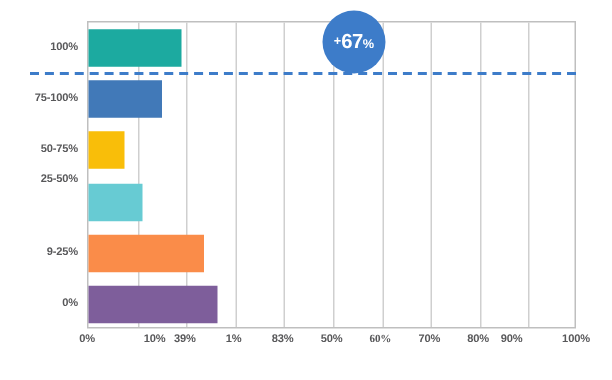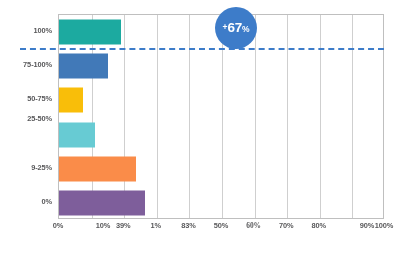--- a/index.html
+++ b/index.html
@@ -193,17 +193,17 @@
   <div id="x-axis-labels">
     <div class="xlabel" style="left:0px;">0%</div>
     <div class="xlabel" style="left:45px;">10%</div>
     <div class="xlabel" style="left:65.2px;">39%</div>
     <div class="xlabel" style="left:97.8px;">1%</div>
     <div class="xlabel" style="left:130.4px;">83%</div>
     <div class="xlabel" style="left:163.0px;">50%</div>
     <div class="xlabel" style="left:195.6px;font-family:Liberation Serif, serif;">60%</div>
     <div class="xlabel" style="left:228.2px;">70%</div>
     <div class="xlabel" style="left:260.8px;">80%</div>
-    <div class="xlabel" style="left:309px;">90%</div>
+    <div class="xlabel" style="left:283px;">90%</div>
     <div class="xlabel" style="left:326px;">100%</div>
   </div>
 
 </div>
 
 </body></html>

